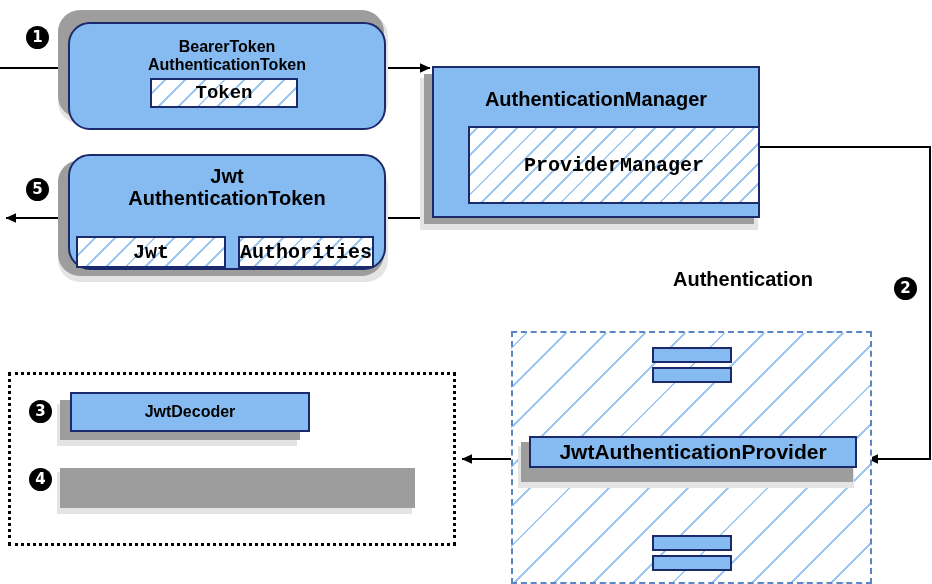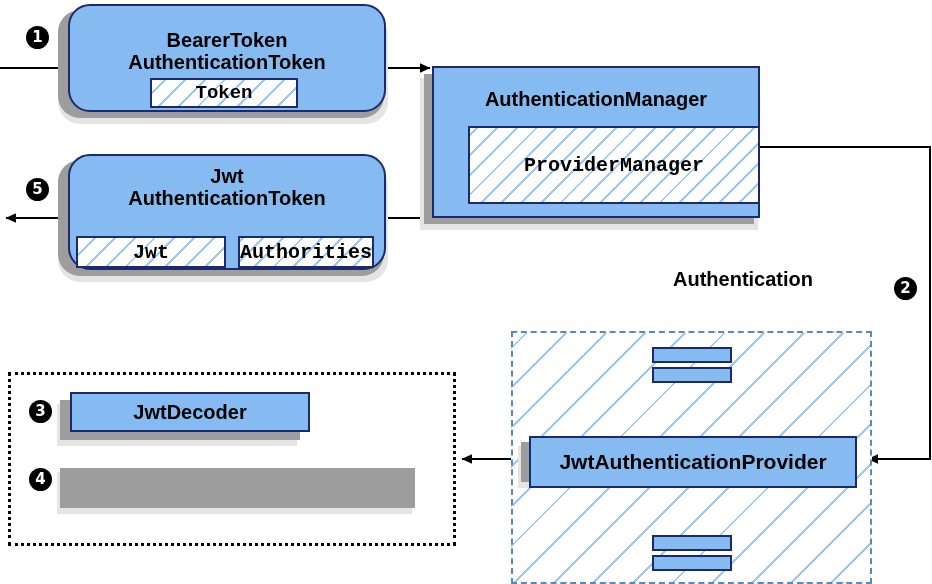--- a/index.html
+++ b/index.html
@@ -159,21 +159,21 @@
 
     <line x1="70" y1="218" x2="6" y2="218" stroke="#000" stroke-width="2" marker-end="url(#arrowL)"></line>
 
     <line x1="690" y1="394" x2="690" y2="432" stroke="#000" stroke-width="4" marker-start="url(#arrowUp)" marker-end="url(#arrowUp)"></line>
 
     <line x1="690" y1="487" x2="690" y2="528" stroke="#000" stroke-width="4" marker-start="url(#arrowUp)" marker-end="url(#arrowUp)"></line>
   </svg>
 
   <div class="shadow light rounded" style="left:58px; top:14px; width:330px; height:110px;"></div>
   <div class="shadow dark rounded" style="left:58px; top:10px; width:326px; height:108px;"></div>
-  <div class="node rounded" style="left:68px; top:4px; width:318px; height:108px; padding-top:23px; font-size:20px;">
+  <div class="node rounded" style="left:68px; top:22px; width:318px; height:108px; padding-top:14px; font-size:16px;">
     <span class="title-line">BearerToken</span>
     <span class="title-line">AuthenticationToken</span>
   </div>
   <div class="hatch" style="left:150px; top:78px; width:148px; height:30px; font-size:19px;">
     <span>Token</span>
   </div>
   <div class="step" style="left:26px; top:26px;">1</div>
 
   <div class="shadow light" style="left:420px; top:78px; width:338px; height:152px;"></div>
   <div class="shadow dark" style="left:424px; top:74px; width:330px; height:150px;"></div>
@@ -202,34 +202,34 @@
     <span class="title-line">Authentication</span>
   </div>
 
   <div class="hatch-container" style="left:511px; top:331px; width:361px; height:253px;"></div>
 
   <div class="bar" style="left:652px; top:347px; width:80px; height:16px;"></div>
   <div class="bar" style="left:652px; top:367px; width:80px; height:16px;"></div>
 
   <div class="shadow light" style="left:518px; top:446px; width:336px; height:42px;"></div>
   <div class="shadow dark" style="left:521px; top:442px; width:332px; height:40px;"></div>
-  <div class="node" style="left:529px; top:436px; width:328px; height:52px; justify-content:center; font-size:21px;">
+  <div class="node" style="left:529px; top:436px; width:328px; height:32px; justify-content:center; font-size:21px;">
     <span>JwtAuthenticationProvider</span>
   </div>
 
   <div class="bar" style="left:652px; top:535px; width:80px; height:16px;"></div>
   <div class="bar" style="left:652px; top:555px; width:80px; height:16px;"></div>
 
   <div class="step" style="left:894px; top:277px;">2</div>
 
   <div class="dotted-group" style="left:8px; top:372px; width:448px; height:174px;"></div>
 
   <div class="shadow light" style="left:57px; top:404px; width:240px; height:42px;"></div>
   <div class="shadow dark" style="left:60px; top:400px; width:240px; height:40px;"></div>
-  <div class="node" style="left:70px; top:392px; width:240px; height:40px; justify-content:center; font-size:20px;">
+  <div class="node" style="left:70px; top:392px; width:240px; height:40px; justify-content:center; font-size:16px;">
     <span>JwtDecoder</span>
   </div>
   <div class="step" style="left:29px; top:400px;">3</div>
 
   <div class="shadow light" style="left:57px; top:472px; width:355px; height:42px;"></div>
   <div class="shadow dark" style="left:60px; top:468px; width:355px; height:40px;"></div>
   <div class="step" style="left:29px; top:468px;">4</div>
 
 </div>
 

